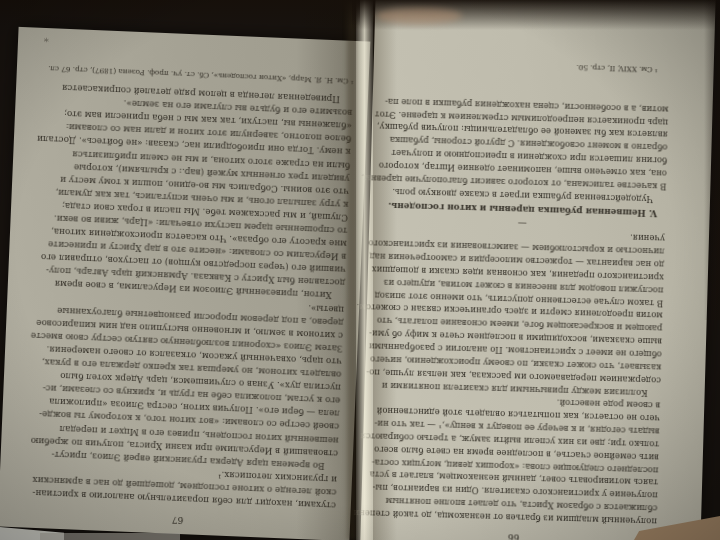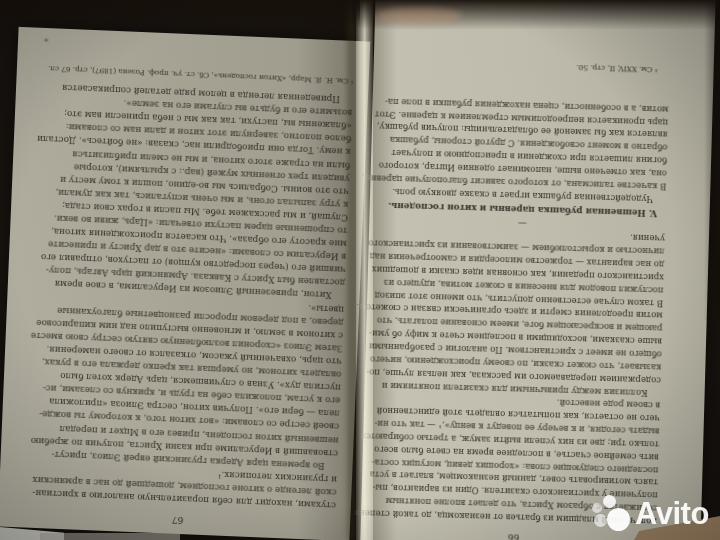--- a/index.html
+++ b/index.html
@@ -160,23 +160,14 @@
   <div class="ov" id="top-edge"></div>
   <div class="ov" id="top-edge-left"></div>
   <div class="ov" id="page-stack"></div>
   <div class="ov" id="right-edge"></div>
   <div class="ov" id="corner-table"></div>
   <div class="ov" id="corner-white"></div>
   <div class="ov" id="bottom-sliver"></div>
   <div class="ov" id="margin-star">*</div>
   <div class="ov" id="vignette"></div>
 
-  <div id="watermark">
-    <div id="avito-logo">
-      <div class="c c1"></div>
-        <div class="c c2"></div>
-        <div class="c c3"></div>
-        <div class="c c4"></div>
-    </div>
-    <div id="avito-text">Avito</div>
-  </div>
 
 </div>
 
 </body></html>

